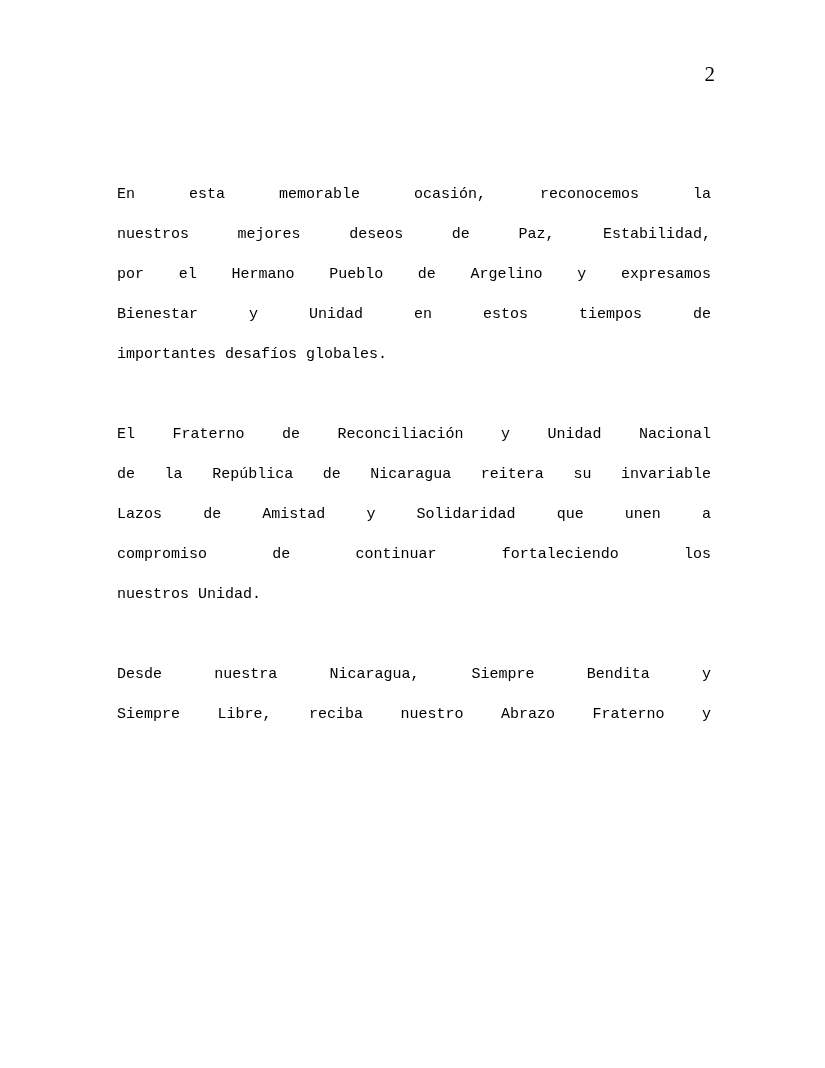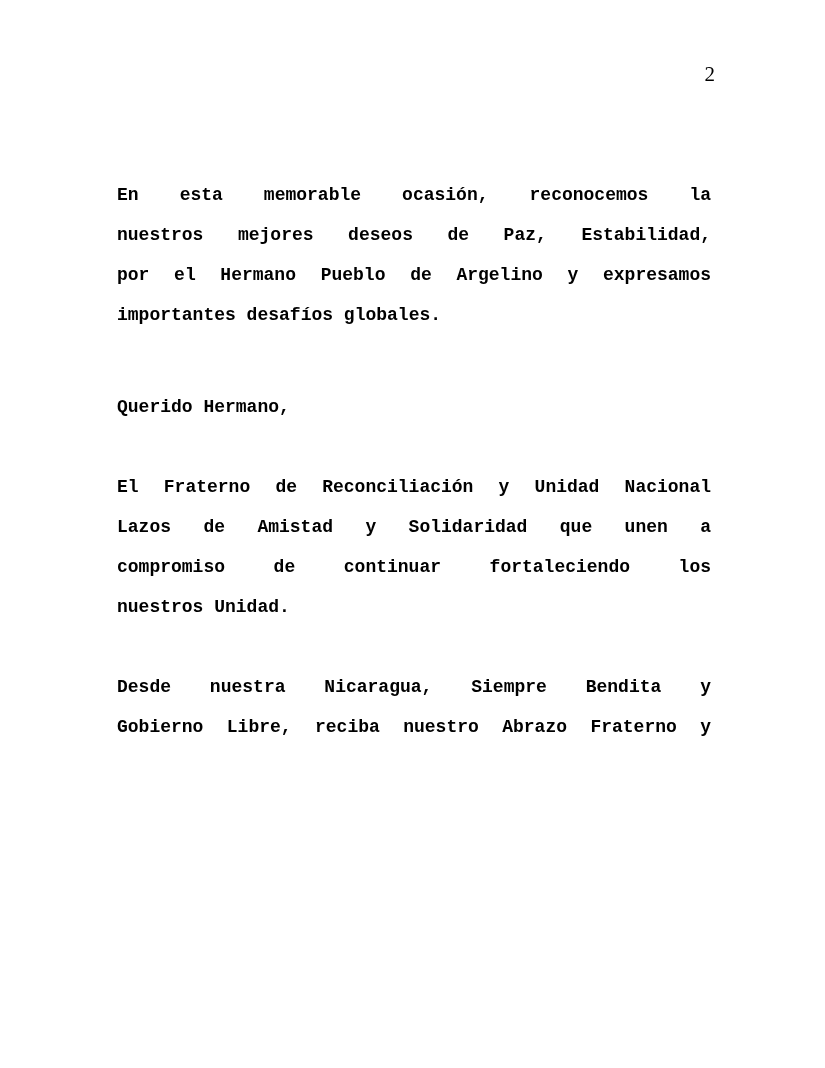--- a/index.html
+++ b/index.html
@@ -25,22 +25,22 @@
     text-align: right;
     font-family: "Liberation Serif", "DejaVu Serif", serif;
     font-size: 21px;
     line-height: 24px;
     color: #000000;
   }
   .document-body {
     margin-left: 117px;
     width: 594px;
     font-family: "Liberation Mono", "DejaVu Sans Mono", monospace;
-    font-weight: bold;
-    font-size: 18px;
+    font-weight: normal;
+    font-size: 15px;
     line-height: 40px;
     color: #000000;
   }
   .para {
     margin: 0;
     padding: 0;
   }
   .para-1 { margin-top: 89px; }
   .para-2 { margin-top: 52px; }
   .para-3 { margin-top: 40px; }
@@ -65,33 +65,32 @@
   <div class="page-header">
     <span>2</span>
   </div>
 
   <div class="document-body">
 
     <p class="para para-1">
       <span class="line">En esta memorable ocasión, reconocemos la</span>
       <span class="line">nuestros mejores deseos de Paz, Estabilidad,</span>
       <span class="line">por el Hermano Pueblo de Argelino y expresamos</span>
+      <span class="line">Bienestar y Unidad en estos tiempos de</span>
       <span class="line last">importantes desafíos globales.</span>
     </p>
 
-    <p class="para para-2">
-      <span class="line last">Querido Hermano,</span>
-    </p>
 
     <p class="para para-3">
       <span class="line">El Fraterno de Reconciliación y Unidad Nacional</span>
+      <span class="line">de la República de Nicaragua reitera su invariable</span>
       <span class="line">Lazos de Amistad y Solidaridad que unen a</span>
       <span class="line">compromiso de continuar fortaleciendo los</span>
       <span class="line last">nuestros Unidad.</span>
     </p>
 
     <p class="para para-4">
       <span class="line">Desde nuestra Nicaragua, Siempre Bendita y</span>
-      <span class="line">Gobierno Libre, reciba nuestro Abrazo Fraterno y</span>
+      <span class="line">Siempre Libre, reciba nuestro Abrazo Fraterno y</span>
     </p>
 
   </div>
 </div>
 
 </body></html>

